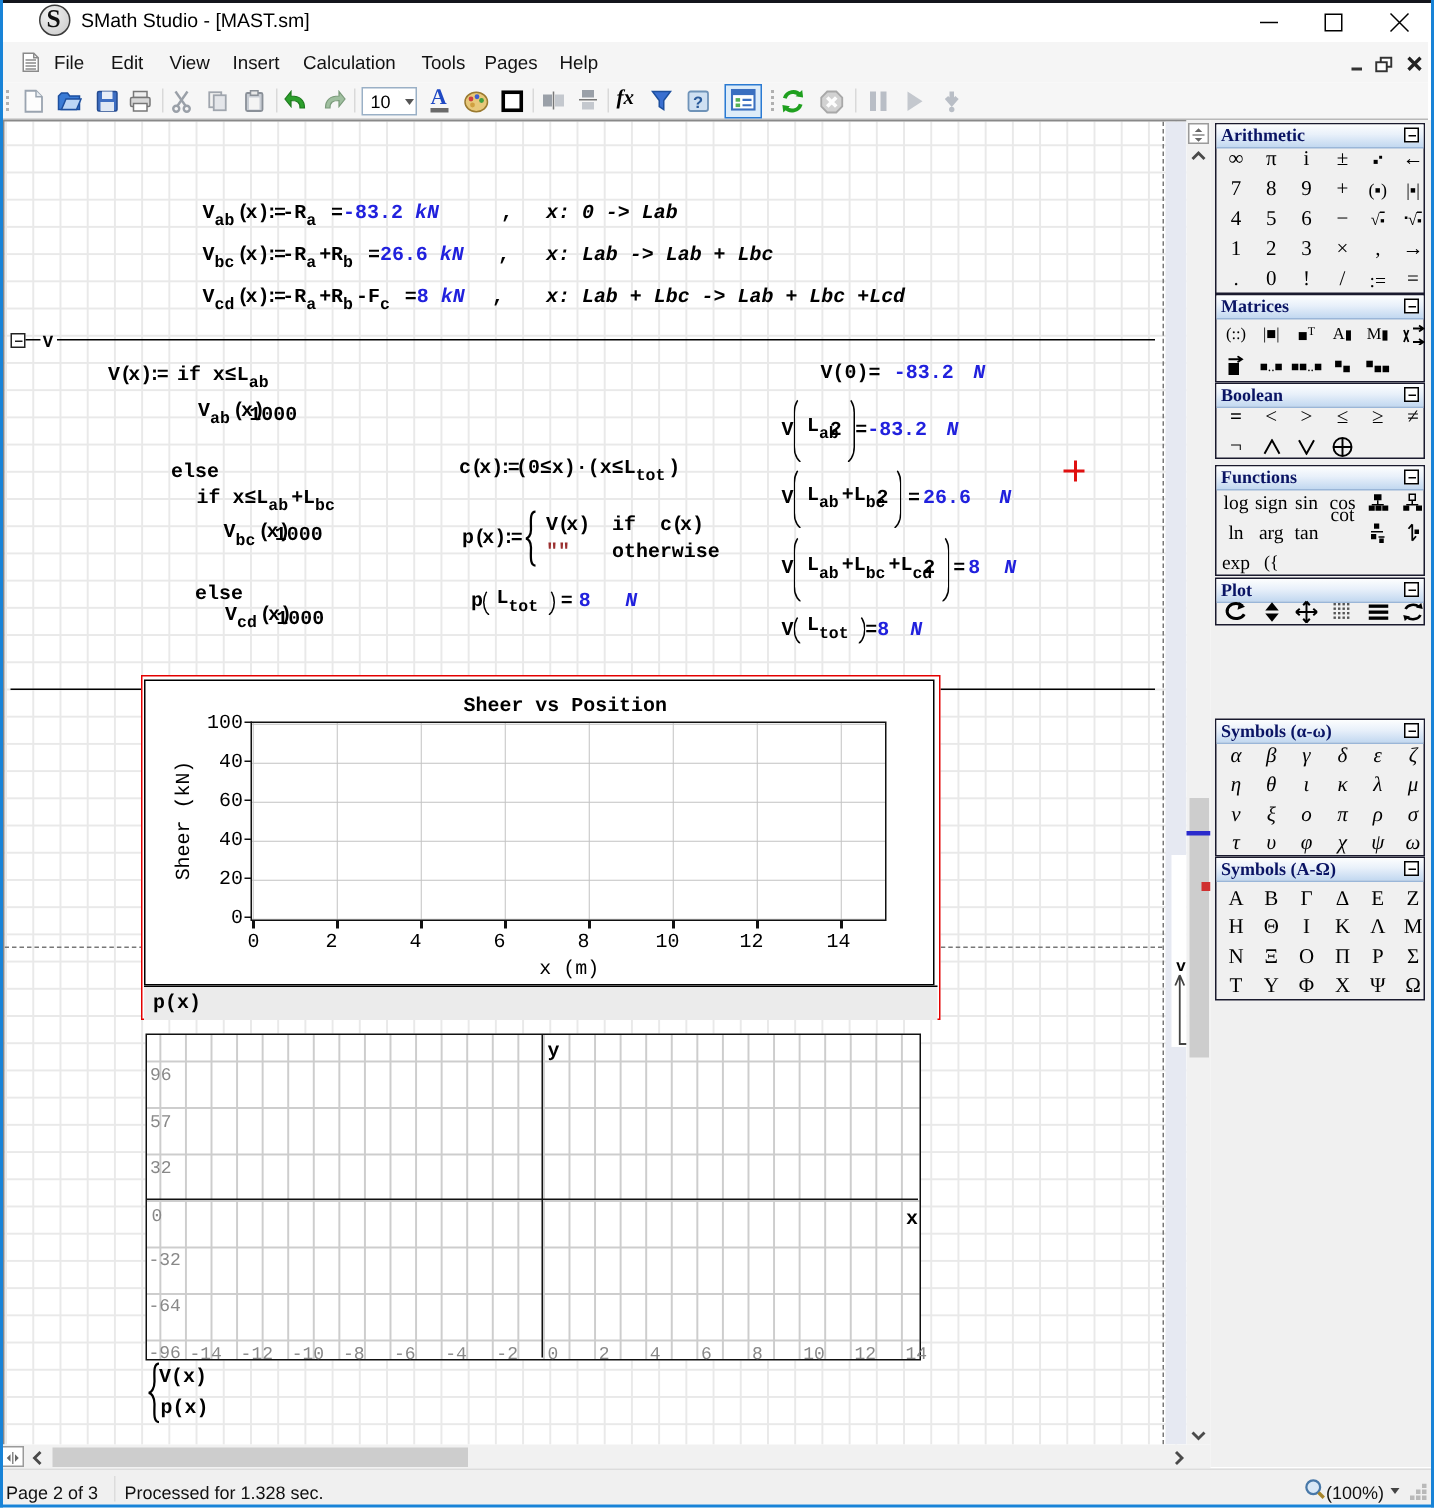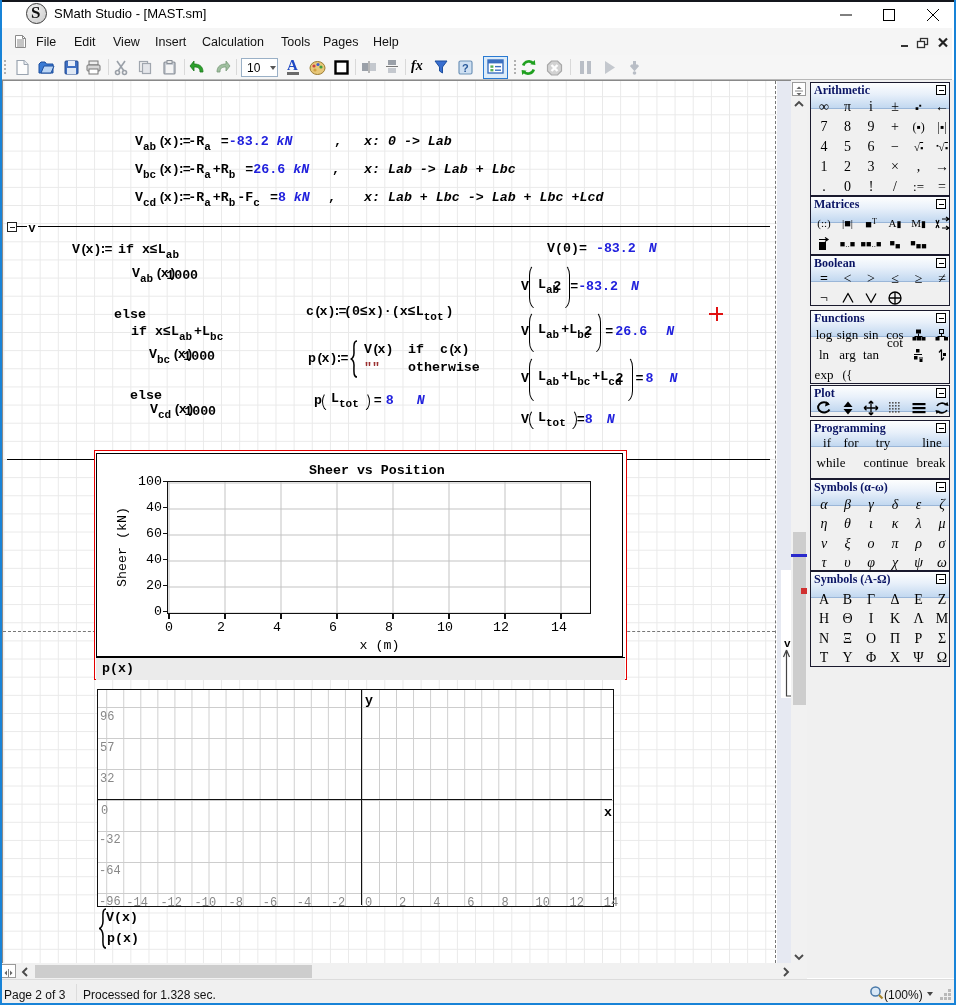--- a/index.html
+++ b/index.html
@@ -47,21 +47,21 @@
 
 .dashv { position:absolute; width:0; border-left:1.4px dashed #777; }
 .dashh { position:absolute; height:0; border-top:1.4px dashed #777; }
 
 #vscroll { position:absolute; left:791px; top:80px; width:16px; height:883px; background:#f1f1f1; }
 #hscroll { position:absolute; left:0px; top:963px; width:807px; height:16px; background:#f1f1f1; }
 .chev { stroke:#4a4a4a; stroke-width:1.9; fill:none; }
 
 #sidebar { position:absolute; left:807px; top:80px; width:147px; height:898px; background:#f0f0f0; }
 .pal { position:absolute; left:3px; width:140px; border:1px solid #1a1a2e; background:#f0f0f0; }
-.palhead { position:relative; height:26px; background:linear-gradient(#fdfefe 0%, #e8f0fa 45%, #c2d8f0 100%); border-bottom:1px solid #9ab6d8; }
+.palhead { position:relative; height:16px; background:linear-gradient(#fdfefe 0%, #e8f0fa 45%, #c2d8f0 100%); border-bottom:1px solid #9ab6d8; }
 .palhead .t { position:absolute; left:3px; top:0px; font:bold 12px "Liberation Serif",serif; color:#0a1464; }
 .palhead .mb { position:absolute; right:3px; top:2px; width:10px; height:10px; border:1px solid #000; background:#fff; }
 .palhead .mb::after { content:""; position:absolute; left:1.5px; top:3.5px; width:5px; height:1.4px; background:#000; }
 .pcell { position:absolute; transform:translate(-50%,-50%); font-family:"Liberation Serif",serif; font-size:14px; color:#000; white-space:nowrap; }
 
 #statusbar { position:absolute; left:0; top:979px; width:956px; height:24px; background:#f0f0f0; border-top:1px solid #dcdcdc; font-size:12px; color:#111; }
 </style>
 </head>
 <body>
 <div id="win">
@@ -567,33 +567,20 @@
             <rect x="1" y="5" width="13" height="2.2"></rect>
             <rect x="1" y="9" width="13" height="2.2"></rect>
           </g>
         </svg>
       <svg class="pcell" style="left:131px;top:22px;" width="16" height="14">
           <path d="M3 5 A5.5 4.5 0 0 1 12 3.5 M13 9 A5.5 4.5 0 0 1 4 10.5" fill="none" stroke="#000" stroke-width="1.7"></path>
           <path d="M13.5 1 l1 4 -4.5 -1 z" fill="#000"></path>
           <path d="M2.5 13 l-1 -4 4.5 1 z" fill="#000"></path>
         </svg>
     </div>
-    <div class="pal" style="top:340px; height:59px;">
-      <div class="palhead">
-          <span class="t">Programming</span>
-          <span class="mb"></span>
-        </div>
-      <span class="pcell" style="left:16px;top:22px;font-size:13px;">if</span>
-        <span class="pcell" style="left:40px;top:22px;font-size:13px;">for</span>
-        <span class="pcell" style="left:72px;top:22px;font-size:13px;">try</span>
-        <span class="pcell" style="left:121px;top:22px;font-size:13px;">line</span>
-      <span class="pcell" style="left:20px;top:42px;font-size:13px;">while</span>
-        <span class="pcell" style="left:75px;top:42px;font-size:13px;">continue</span>
-        <span class="pcell" style="left:120px;top:42px;font-size:13px;">break</span>
-    </div>
     <div class="pal" style="top:399px; height:92px;">
       <div class="palhead">
           <span class="t">Symbols (α-ω)</span>
           <span class="mb"></span>
         </div>
       <span class="pcell gk" style="left:13px;top:25px;">α</span>
         <span class="pcell gk" style="left:36.5px;top:25px;">β</span>
         <span class="pcell gk" style="left:60px;top:25px;">γ</span>
         <span class="pcell gk" style="left:84px;top:25px;">δ</span>
         <span class="pcell gk" style="left:107.5px;top:25px;">ε</span>

